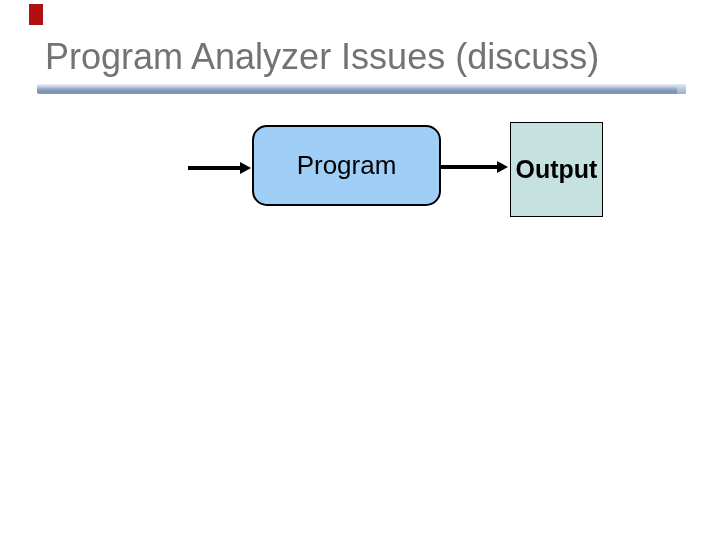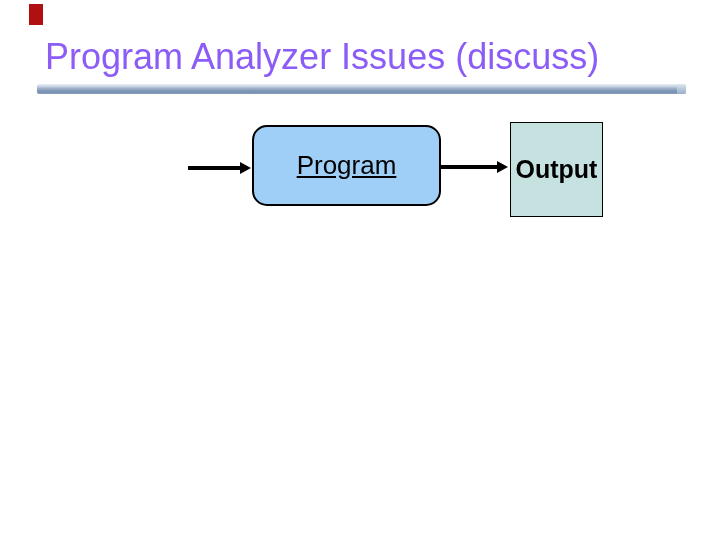--- a/index.html
+++ b/index.html
@@ -28,21 +28,21 @@
 
   
   .slide-title {
     position: absolute;
     left: 45px;
     top: 37px;
     width: 660px;
     font-size: 36px;
     line-height: 40px;
     font-weight: 400;
-    color: #8b5cf6;
+    color: #737373;
     white-space: nowrap;
   }
 
   
   .title-bar {
     position: absolute;
     left: 37px;
     top: 84px;
     width: 649px;
     height: 10px;
@@ -85,21 +85,20 @@
   .node-process {
     left: 252px;
     top: 125px;
     width: 189px;
     height: 81px;
     background: #9fcff7;
     border: 2px solid #000000;
     border-radius: 15px;
     font-size: 26px;
     line-height: 33px;
-    text-decoration: underline;
   }
 
   
   .arrow-shaft {
     position: absolute;
     height: 4px;
     background: #000000;
   }
   .arrow-head {
     position: absolute;

